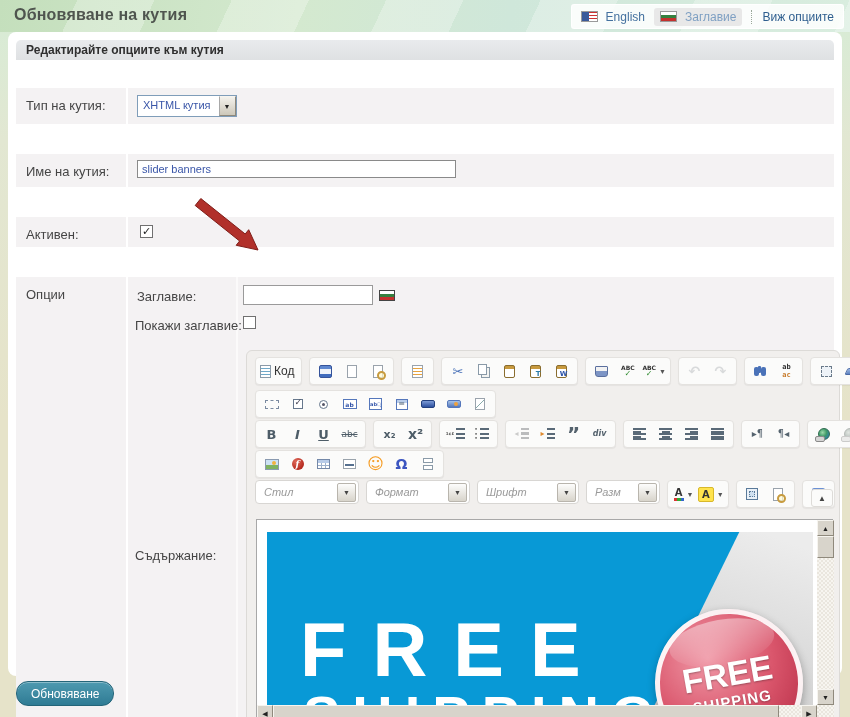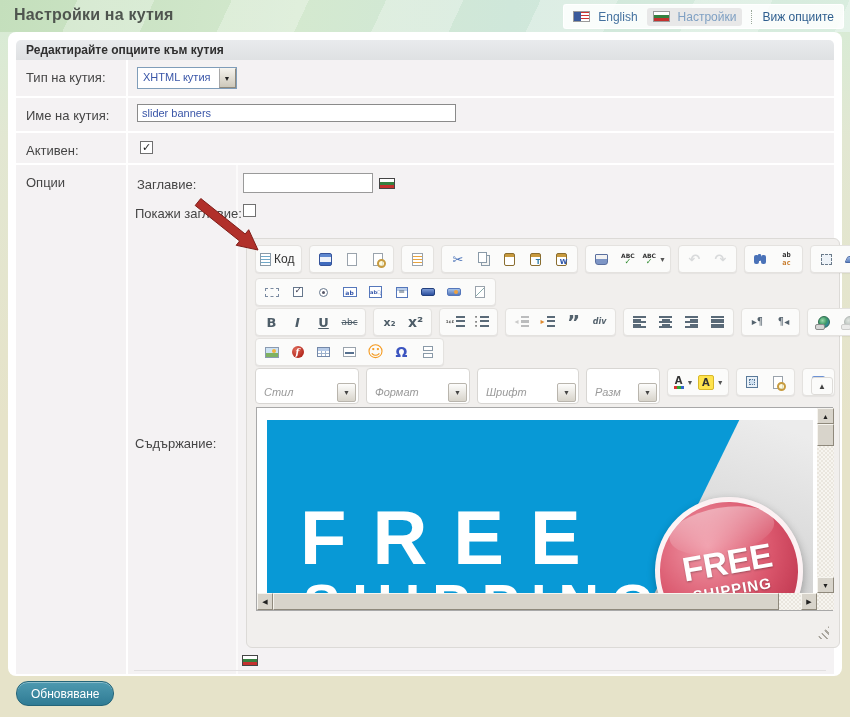--- a/index.html
+++ b/index.html
@@ -16,21 +16,21 @@
   .flag{display:inline-block;width:17px;height:11px;border:1px solid #9a9a9a;box-sizing:border-box;vertical-align:-2px;}
   .flag-us{background-image:linear-gradient(to right,#3a5a9a 0 7px,rgba(0,0,0,0) 7px),
     repeating-linear-gradient(#c33 0 1.5px,#fff 1.5px 3px);}
   .flag-bg{background:linear-gradient(#fff 0 33%,#35803f 33% 66%,#c4312e 66%);}
   .lang-item{display:flex;align-items:center;gap:8px;color:#44719f;cursor:pointer;}
   .lang-item.sel{background:#e8e8e8;border-radius:3px;padding:2px 6px;color:#7fa0c3;}
   .viewall{border-left:1px dotted #9aa89a;padding-left:10px;color:#2e5e8e;cursor:pointer;}
   .panel{position:absolute;left:8px;top:32px;width:834px;height:644px;background:#fff;border-radius:8px;padding:8px;box-sizing:border-box;}
   .sechead{height:20px;line-height:20px;background:linear-gradient(#e9ebed,#dfe1e3);border-radius:5px 5px 0 0;
     font-size:12px;font-weight:bold;color:#2f2f2f;padding-left:10px;}
-  .frow{display:flex;background:#f4f2f3;border-bottom:2px solid #fff;}
+  .frow{display:flex;background:#f4f2f3;border-bottom:2px solid #fff;margin-top:28px;}
   .rlabel{width:112px;box-sizing:border-box;padding:10px 0 0 10px;font-size:13px;color:#454545;border-right:2px solid #fff;flex:none;}
   .rbody{flex:1;position:relative;}
   .classic-select{position:absolute;left:9px;top:7px;display:inline-flex;height:20px;border:1px solid #7f9db9;background:#fff;cursor:pointer;}
   .classic-select .stext{padding:3px 8px 0 5px;font-size:11px;color:#3a56a8;white-space:nowrap;}
   .classic-select .sbtn{width:17px;display:flex;align-items:center;justify-content:center;
     background:linear-gradient(#f4f2ec,#cdc8ba);border-left:1px solid #a8a8a8;font-size:7px;color:#222;}
   .txt{position:absolute;border:1px solid #8a8a8a;background:#fff;font-family:inherit;font-size:11px;color:#3a56a8;padding:2px 4px;box-sizing:border-box;}
   .cb{position:absolute;width:13px;height:13px;background:#fff;border:1px solid #707070;box-sizing:border-box;
     display:flex;align-items:center;justify-content:center;font-size:11px;color:#1c1c1c;cursor:pointer;line-height:1;}
   .sublabel{position:absolute;font-size:13px;color:#454545;}
@@ -41,21 +41,21 @@
     border:1px solid #dcdad7;border-radius:6px;box-sizing:border-box;padding-top:6px;}
   .tb-row{display:flex;gap:7px;margin:0 0 5px 8px;align-items:flex-start;height:28px;}
   .tb-row.short{height:25px;}
   .tgroup{background:#fbfbfa;border:1px solid #e4e2df;border-radius:4px;padding:2px 3px;display:flex;gap:1px;align-items:center;
     box-shadow:0 1px 1px rgba(0,0,0,.05);}
   .tbtn{min-width:23px;height:22px;display:flex;align-items:center;justify-content:center;border-radius:3px;cursor:pointer;gap:3px;padding:0 1px;}
   .tbtn.dis{opacity:.42;filter:grayscale(.8);}
   .tbl{font-size:12px;color:#333;padding-right:3px;}
   .dd{font-size:7px;color:#555;}
   .tic{display:inline-flex;align-items:center;justify-content:center;font-family:"DejaVu Sans",sans-serif;line-height:1;box-sizing:border-box;}
-  .combo{height:22px;display:flex;align-items:center;background:#fff;border:1px solid #d8d6d3;border-radius:4px;padding:12px 2px 0 8px;cursor:pointer;}
+  .combo{height:22px;display:flex;align-items:center;background:#fff;border:1px solid #d8d6d3;border-radius:4px;padding:0 2px 0 8px;cursor:pointer;}
   .ctext{flex:1;font-size:11px;font-style:italic;color:#9a9a9a;overflow:hidden;white-space:nowrap;}
   .cdd{width:17px;height:17px;border:1px solid #b9b5ad;border-radius:2px;background:linear-gradient(#fdfdfc,#d8d4cb);
     display:flex;align-items:center;justify-content:center;font-size:7px;color:#444;flex:none;}
   .collapse{position:absolute;right:6px;top:138px;width:20px;height:16px;background:#fbfbfa;border:1px solid #dddbd8;border-radius:3px;
     display:flex;align-items:center;justify-content:center;font-size:8px;color:#444;cursor:pointer;}
   
   .ic-source{width:11px;height:13px;background:#fff;border:1px solid #8a9aa8;
     background-image:repeating-linear-gradient(rgba(0,0,0,0) 0 2px,#6fa8c8 2px 3px);}
   .ic-save{width:13px;height:13px;border:1px solid #35539a;border-radius:2px;
     background:linear-gradient(#5e87cf 0 3px,#eef2f9 3px 8px,#3f6bbd 8px);}
@@ -186,29 +186,29 @@
   .update-btn{position:absolute;left:8px;top:681px;height:23px;padding:0 14px;border-radius:12px;border:1px solid #246579;
     background:linear-gradient(#4e9ab0,#2f7b94);color:#fff;font-size:12px;display:inline-flex;align-items:center;cursor:pointer;
     box-shadow:inset 0 1px 0 rgba(255,255,255,.35);margin-left:8px;}
 </style>
 </head>
 <body>
 
 <div class="page">
 
   <div class="hdr">
-    <h1>Настройки на кутия</h1>
+    <h1>Обновяване на кутия</h1>
     <div class="langbar">
       <span class="lang-item">
         <span class="flag flag-us"></span>
         <span>English</span>
       </span>
       <span class="lang-item sel">
         <span class="flag flag-bg"></span>
-        <span>Настройки</span>
+        <span>Заглавие</span>
       </span>
       <span class="viewall">Виж опциите</span>
     </div>
   </div>
 
   <div class="panel">
     <div class="sechead">Редактирайте опциите към кутия</div>
 
     <div class="frow" style="height:36px;">
       <div class="rlabel">Тип на кутия:</div>

